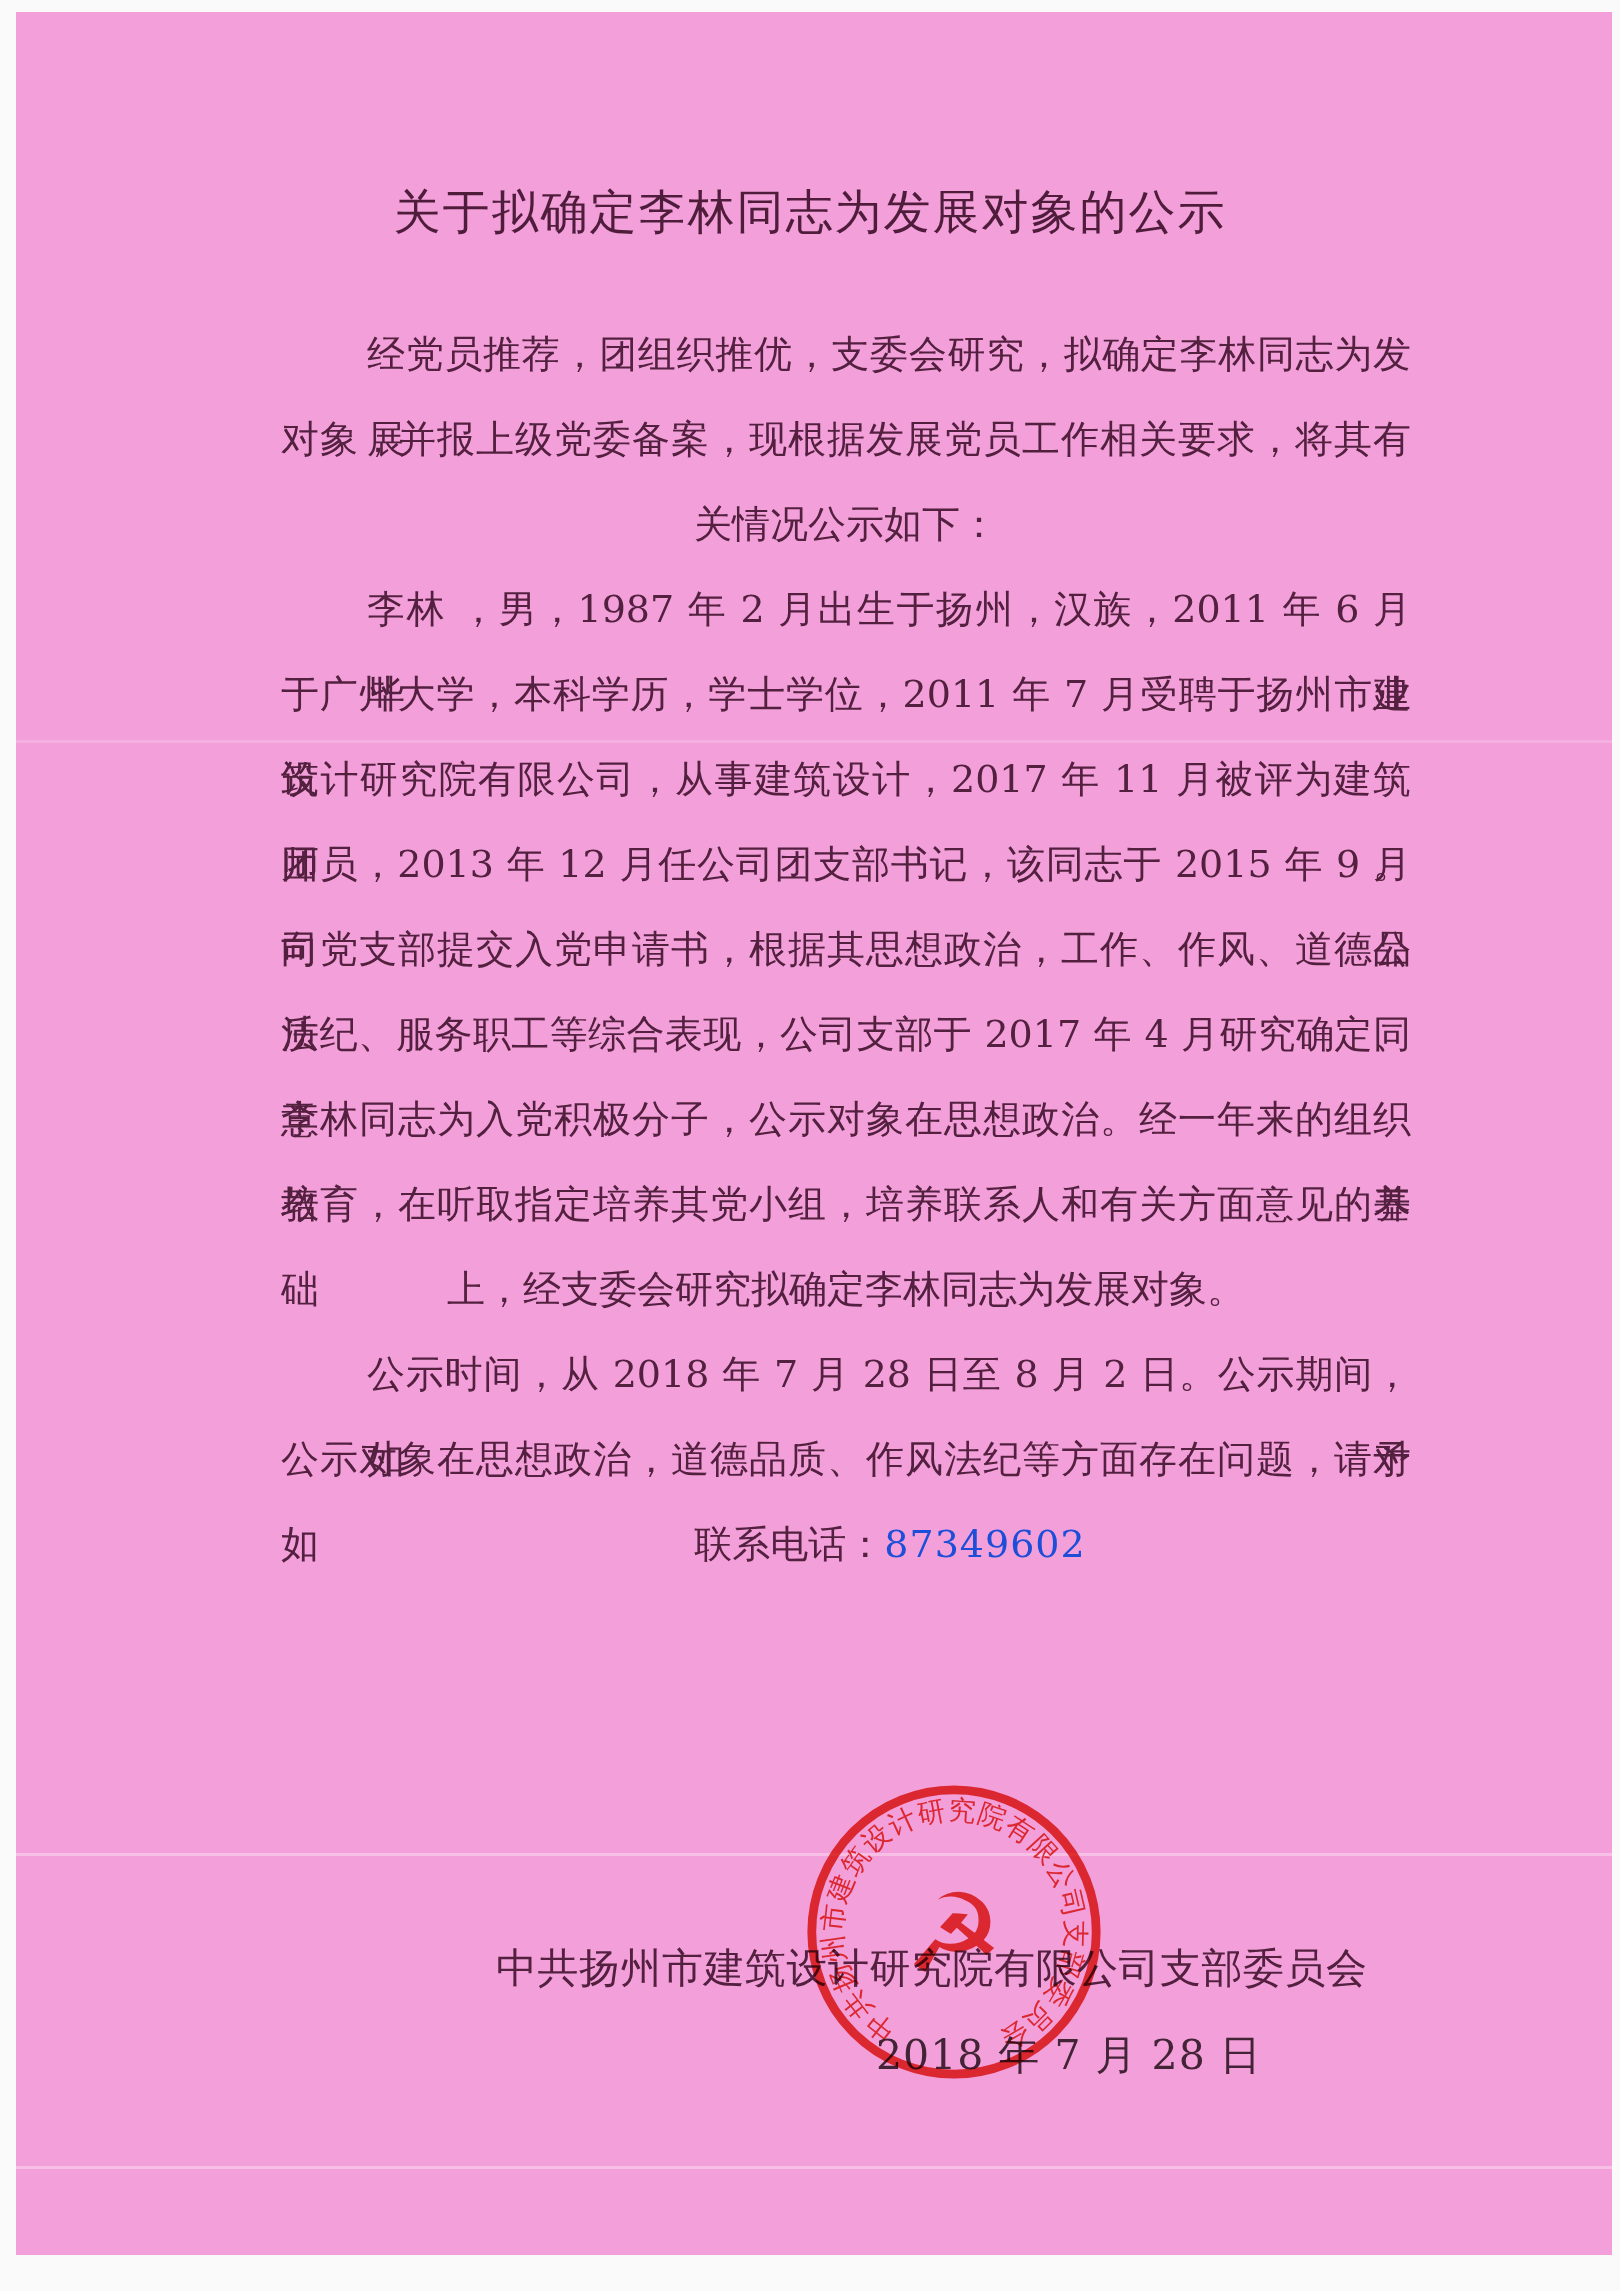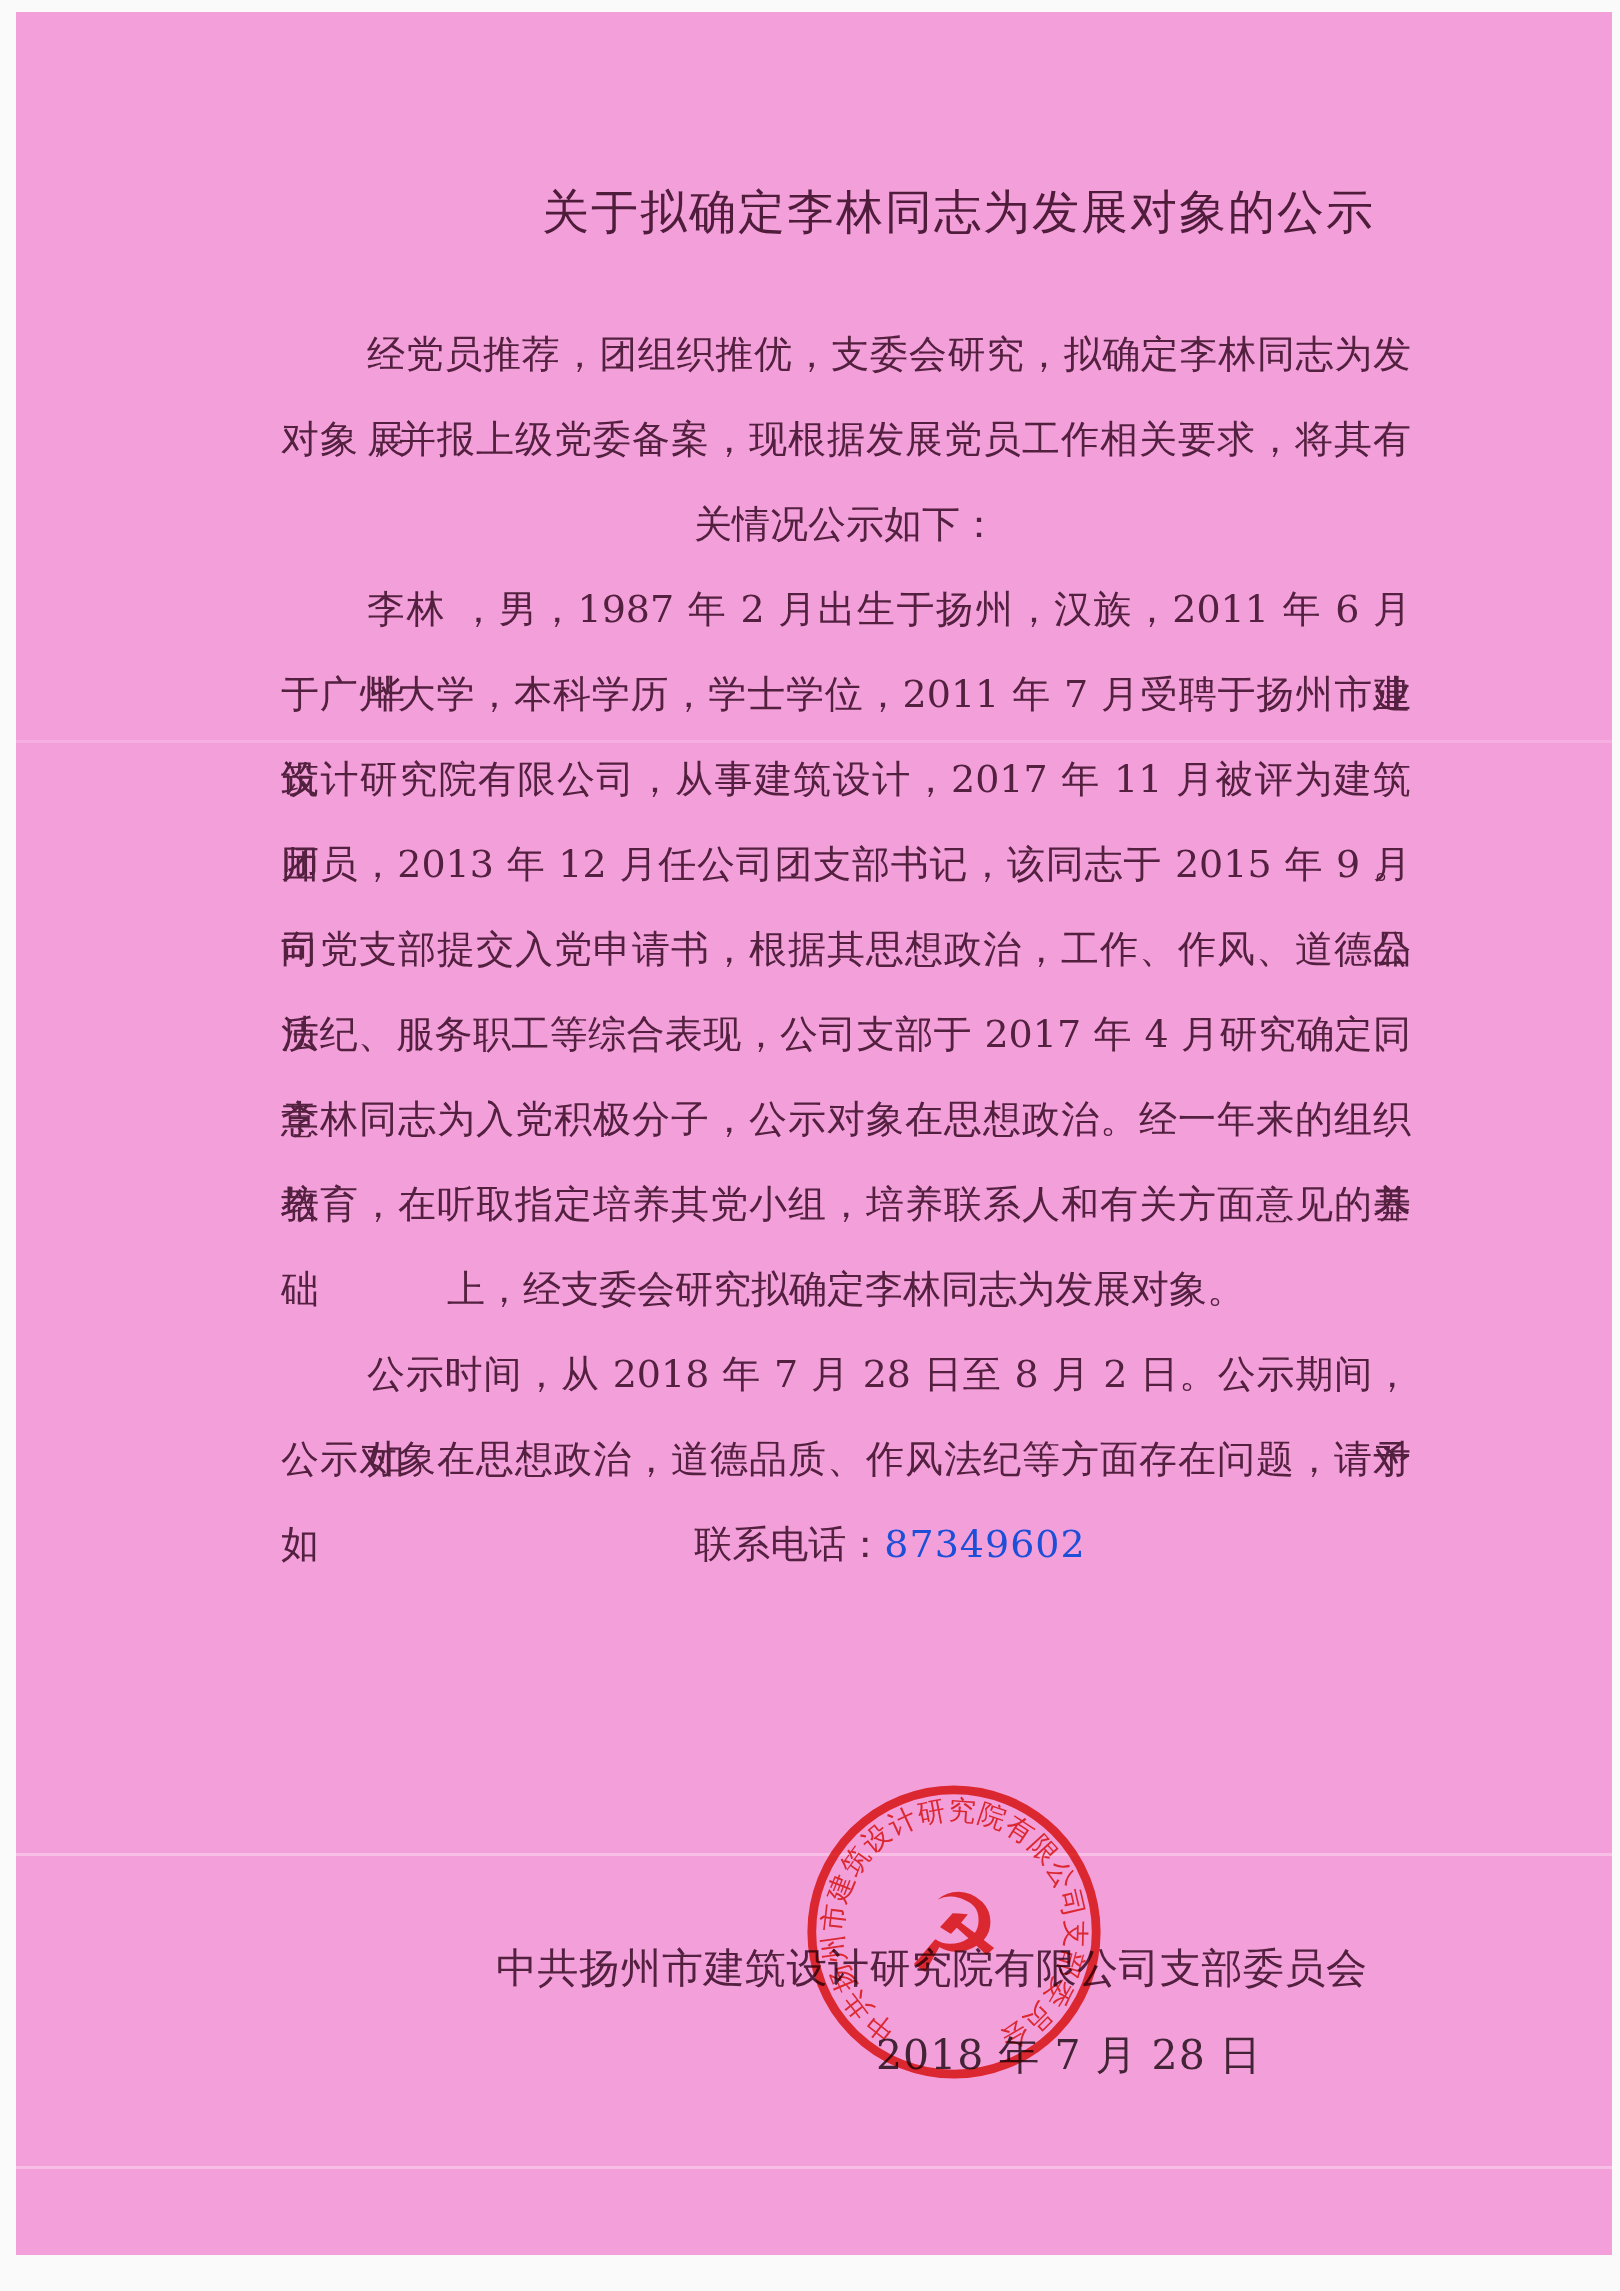--- a/index.html
+++ b/index.html
@@ -15,21 +15,21 @@
     width:1596px; height:2243px;
     background:#f3a0da;
   }
   .scan-band {
     position:absolute; left:0; width:100%;
     background:rgba(255,255,255,0.33);
     height:2.9px;
   }
   .doc-title {
     position:absolute; left:245px; top:182px; width:1130px;
-    text-align:right;
+    text-align:center;
     font-size:47px; line-height:59px;
     color:#4f1d3b;
     letter-spacing:2px;
     font-weight:500;
   }
   .text-block {
     position:absolute; left:245px; top:312px; width:1130px;
     font-size:38px; line-height:85px;
     color:#53203f;
     margin-left:36px;

